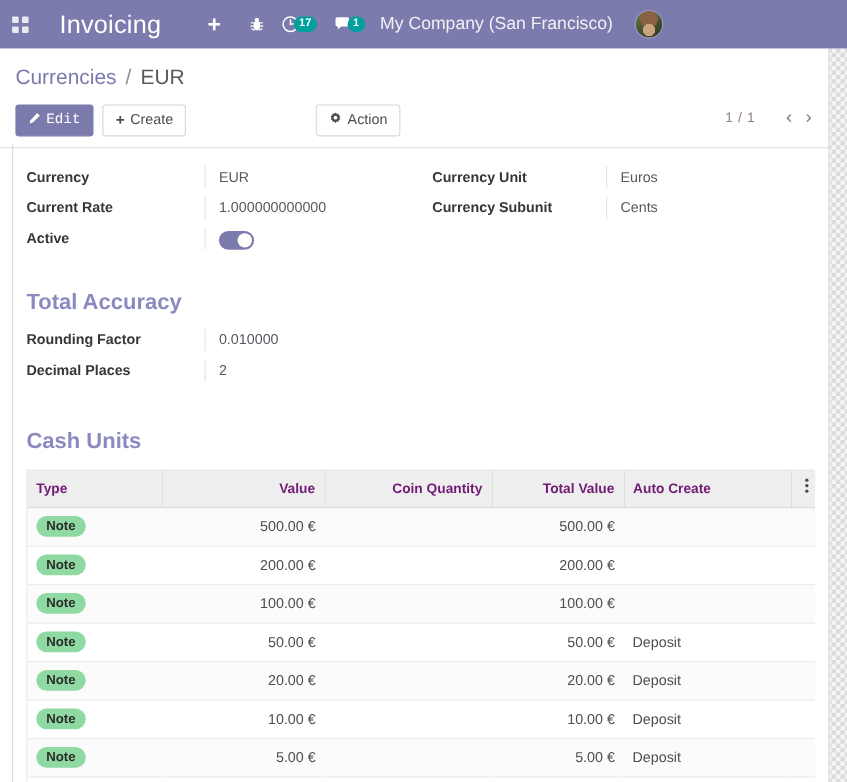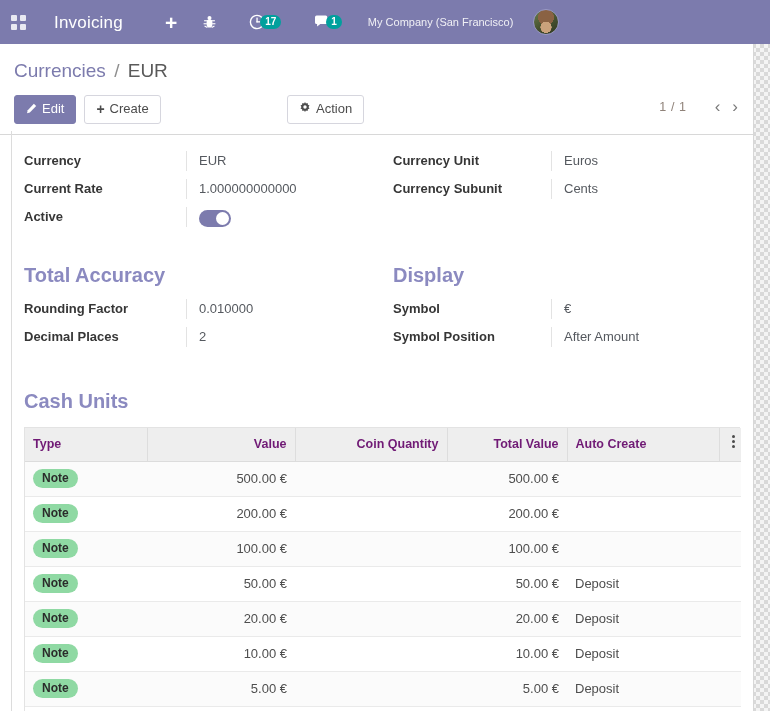--- a/index.html
+++ b/index.html
@@ -56,40 +56,40 @@
     grid-template-columns: 6px 6px;
     grid-template-rows: 6px 6px;
     gap: 3px;
   }
   .apps-grid .grid-inner i {
     display: block;
     background: #e9e9f2;
     border-radius: 1px;
   }
   .brand-title {
-    font-size: 17px;
+    font-size: 23px;
     font-weight: 400;
     margin-left: 18px;
     letter-spacing: 0.2px;
     line-height: 1;
     color: #ffffff;
   }
   .tb-plus {
     margin-left: 42px;
     font-size: 21px;
     font-weight: 700;
     line-height: 1;
     cursor: pointer;
     color: #fff;
   }
   .tb-icons {
     display: flex;
     align-items: center;
     margin-left: 26px;
-    gap: 33px;
+    gap: 16px;
   }
   .tb-ico {
     position: relative;
     display: flex;
     align-items: center;
     cursor: pointer;
     height: 24px;
   }
   .badge-pill {
     background: #00a09d;
@@ -97,22 +97,22 @@
     font-size: 10px;
     font-weight: 700;
     border-radius: 9px;
     padding: 1px 5px 2px 5px;
     margin-left: -5px;
     position: relative;
     z-index: 2;
     line-height: 11px;
   }
   .company-name {
-    margin-left: 26px;
-    font-size: 11px;
+    margin-left: 14px;
+    font-size: 16px;
     color: #f0f0f5;
     cursor: pointer;
     white-space: nowrap;
     text-align: right;
   }
   .user-zone {
     margin-left: 20px;
     display: flex;
     align-items: center;
     cursor: pointer;
@@ -176,20 +176,21 @@
     box-sizing: border-box;
     height: 29px;
     display: inline-flex;
     align-items: center;
     gap: 5px;
   }
   .btn-primary {
     background: #7c7bad;
     border: 1px solid #7c7bad;
     color: #ffffff;
+    font-family: Liberation Mono, monospace;
   }
   .btn-secondary {
     background: #ffffff;
     border: 1px solid #d6d6de;
     color: #4c4c4c;
     margin-left: 8px;
   }
   .btn-action {
     background: #ffffff;
     border: 1px solid #d6d6de;
@@ -540,33 +541,20 @@
             <div class="field-label">Rounding Factor</div>
             <div class="field-value">0.010000</div>
           </div>
 
           <div class="field-line">
             <div class="field-label">Decimal Places</div>
             <div class="field-value">2</div>
           </div>
         </div>
 
-        <div class="group-col right">
-          <div class="section-title">Display</div>
-
-          <div class="field-line">
-            <div class="field-label">Symbol</div>
-            <div class="field-value">€</div>
-          </div>
-
-          <div class="field-line">
-            <div class="field-label">Symbol Position</div>
-            <div class="field-value">After Amount</div>
-          </div>
-        </div>
       </div>
 
       <div class="section-title cash">Cash Units</div>
 
       <div class="o2m">
         <table class="list">
           <colgroup>
             <col style="width:122px">
             <col style="width:148px">
             <col style="width:152px">

